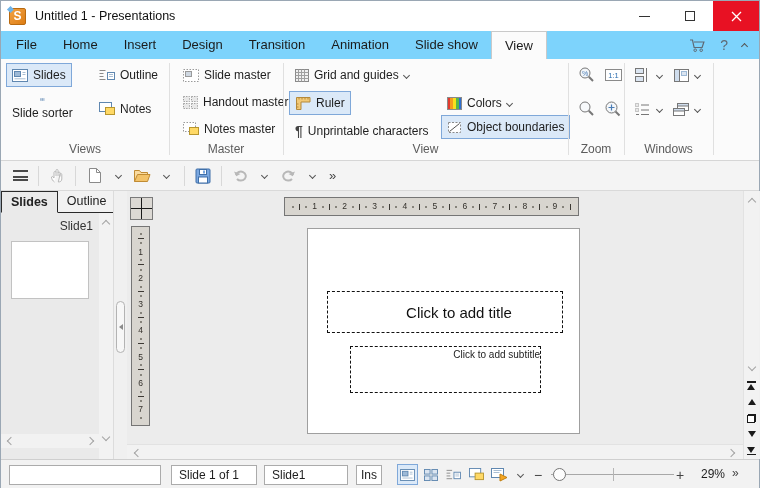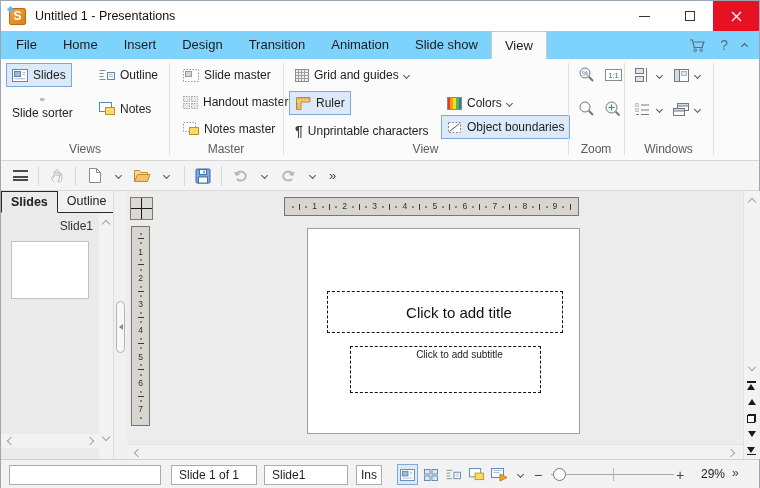--- a/index.html
+++ b/index.html
@@ -76,21 +76,21 @@
   .h-ruler { left:157px; top:6px; width:295px; height:19px; display:flex; flex-direction:row; align-items:center; justify-content:space-between; padding:0 7px; }
   .v-ruler { left:4px; top:35px; width:19px; height:200px; display:flex; flex-direction:column; align-items:center; justify-content:space-between; padding:6px 0; }
   .ruler .num { font-size:8.5px; line-height:1; color:#33302b; }
   .h-ruler .tick { width:1px; height:6px; background:#3d3a35; }
   .v-ruler .tick { height:1px; width:6px; background:#3d3a35; }
   .ruler .dot { width:2px; height:2px; border-radius:50%; background:#6b675f; }
 
   .slide { position:absolute; left:180px; top:37px; width:273px; height:206px; background:#fff; border:1px solid #9f9f9f; }
   .ph { position:absolute; border:1px dashed #111;padding-left:28px; }
   .ph-title { left:19px; top:62px; width:236px; height:42px; display:flex; align-items:center; justify-content:center; font-size:15px; color:#111; }
-  .ph-subtitle { left:42px; top:117px; width:191px; height:47px; text-align:center; font-size:10px; color:#222; padding-top:2px; }
+  .ph-subtitle { left:42px; top:117px; width:191px; height:47px; text-align:right; font-size:10px; color:#222; padding-top:2px; }
 
   .vsb { left:742px; top:0; width:16px; height:186px; border-left:1px solid #e2e2e2; }
   .nav-col { position:absolute; left:742px; top:186px; width:16px; height:82px; background:#f2f2f2; border-left:1px solid #e2e2e2; display:flex; flex-direction:column; }
   .nav-btn { flex:1; display:flex; align-items:center; justify-content:center; }
   .hsb { left:126px; top:253px; width:616px; height:15px; border-top:1px solid #e2e2e2; }
 
   .tri { width:0; height:0; }
   .tri.up { border-left:4.5px solid transparent; border-right:4.5px solid transparent; border-bottom:6px solid #1a1a1a; }
   .tri.down { border-left:4.5px solid transparent; border-right:4.5px solid transparent; border-top:6px solid #1a1a1a; }
   .bar-h { width:9px; height:1.6px; background:#1a1a1a; }

